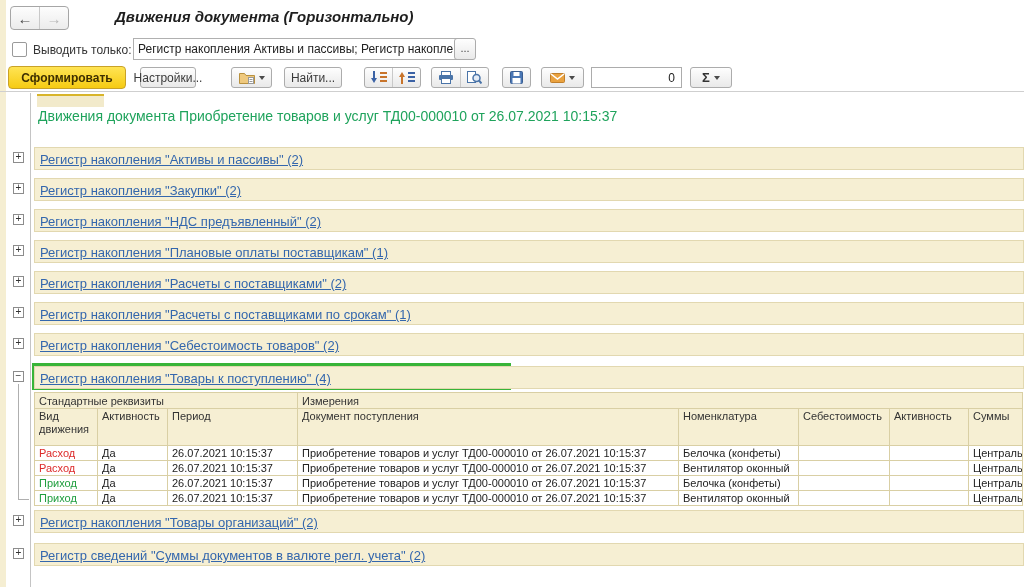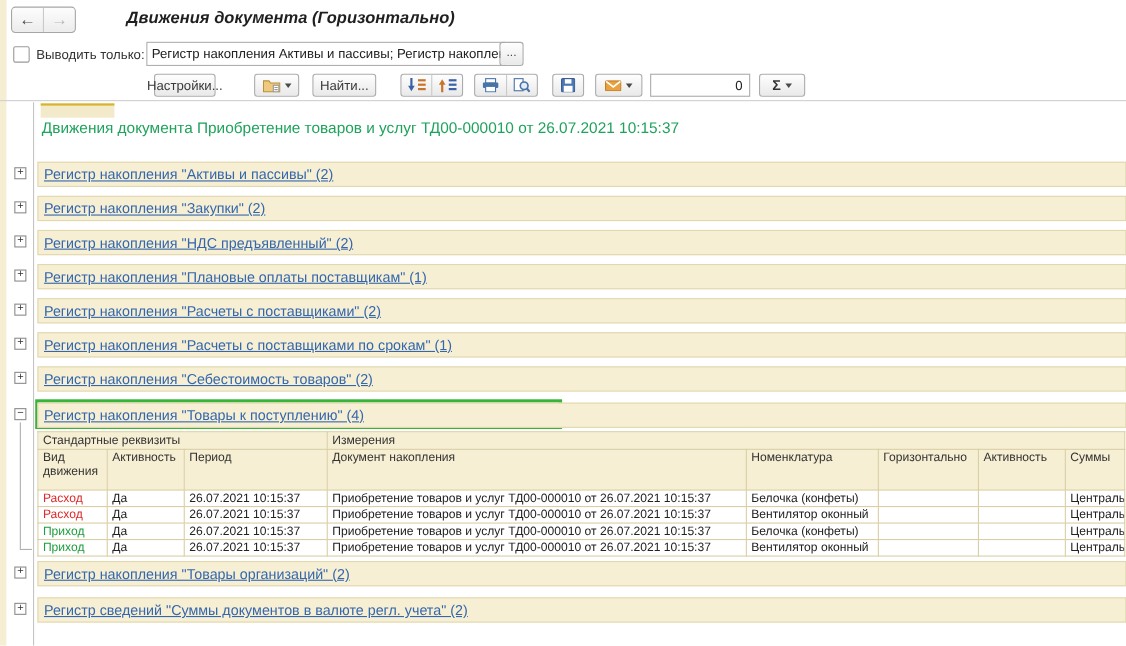--- a/index.html
+++ b/index.html
@@ -94,20 +94,21 @@
     <span class="nav-btn back">←</span>
     <span class="nav-btn fwd">→</span>
   </div>
   <div class="win-title">Движения документа (Горизонтально)</div>
 
   <div class="chk"></div>
   <div class="chk-label">Выводить только:</div>
   <div class="filter-box">Регистр накопления Активы и пассивы; Регистр накопления Вы</div>
   <div class="filter-more">...</div>
 
+  <div class="btn btn-generate">Сформировать</div>
   <div class="btn btn-settings">Настройки...</div>
   <div class="btn btn-variants">
     <svg width="16" height="13">
       <path d="M0.5 2.5 h5 l1.5 2 h8.5 v8 h-15 z" fill="#EFC97E" stroke="#B9913F"></path>
       <rect x="9.5" y="6.5" width="5" height="6" fill="#fff" stroke="#999"></rect>
       <line x1="10.5" y1="8.5" x2="13.5" y2="8.5" stroke="#999"></line>
       <line x1="10.5" y1="10.5" x2="13.5" y2="10.5" stroke="#999"></line>
     </svg>
     <span class="caret"></span>
   </div>
@@ -192,23 +193,23 @@
       </colgroup>
       <thead>
           <tr>
             <th colspan="3" class="grp">Стандартные реквизиты</th>
             <th colspan="5" class="grp">Измерения</th>
           </tr>
           <tr>
             <th class="col">Вид движения</th>
             <th class="col">Активность</th>
             <th class="col">Период</th>
-            <th class="col">Документ накопления</th>
+            <th class="col">Документ поступления</th>
             <th class="col">Номенклатура</th>
-            <th class="col">Горизонтально</th>
+            <th class="col">Себестоимость</th>
             <th class="col">Активность</th>
             <th class="col">Суммы</th>
           </tr>
         </thead>
       <tbody>
           <tr>
             <td style="color: rgb(221, 43, 43);">Расход</td>
             <td>Да</td>
             <td>26.07.2021 10:15:37</td>
             <td>Приобретение товаров и услуг ТД00-000010 от 26.07.2021 10:15:37</td>

